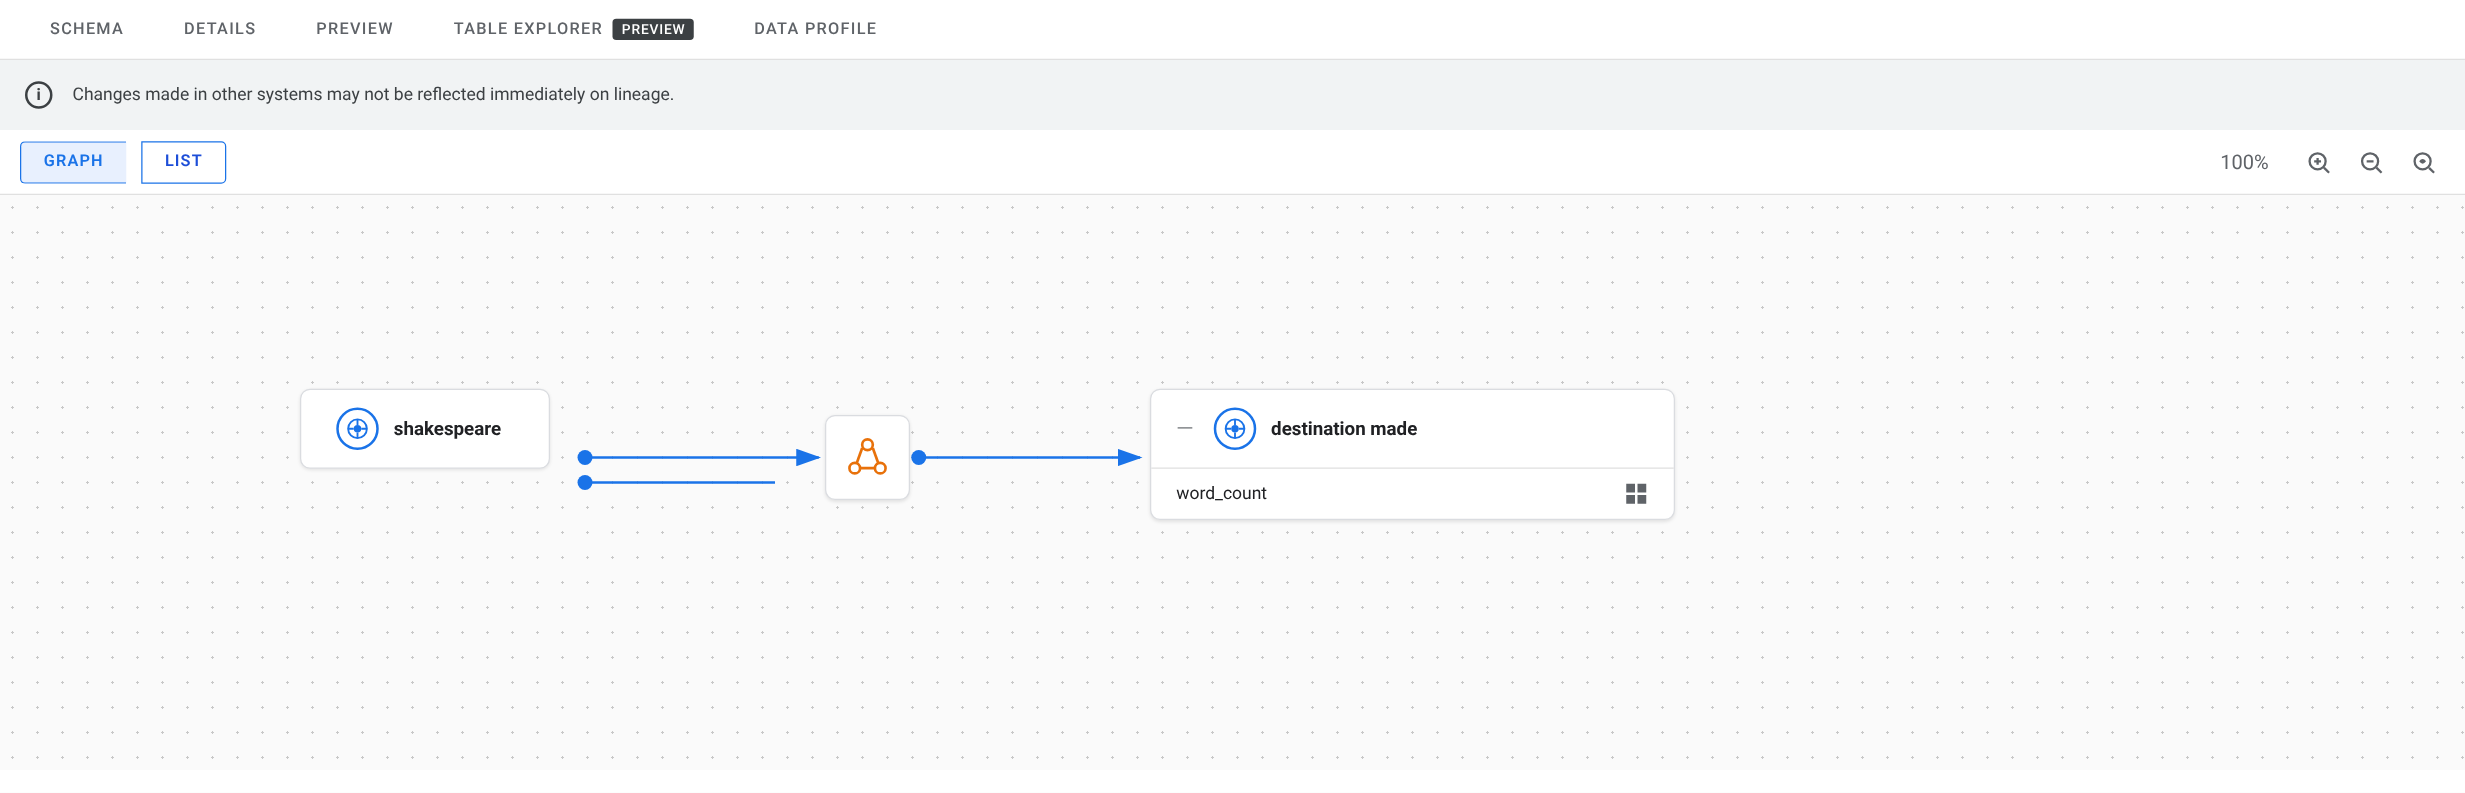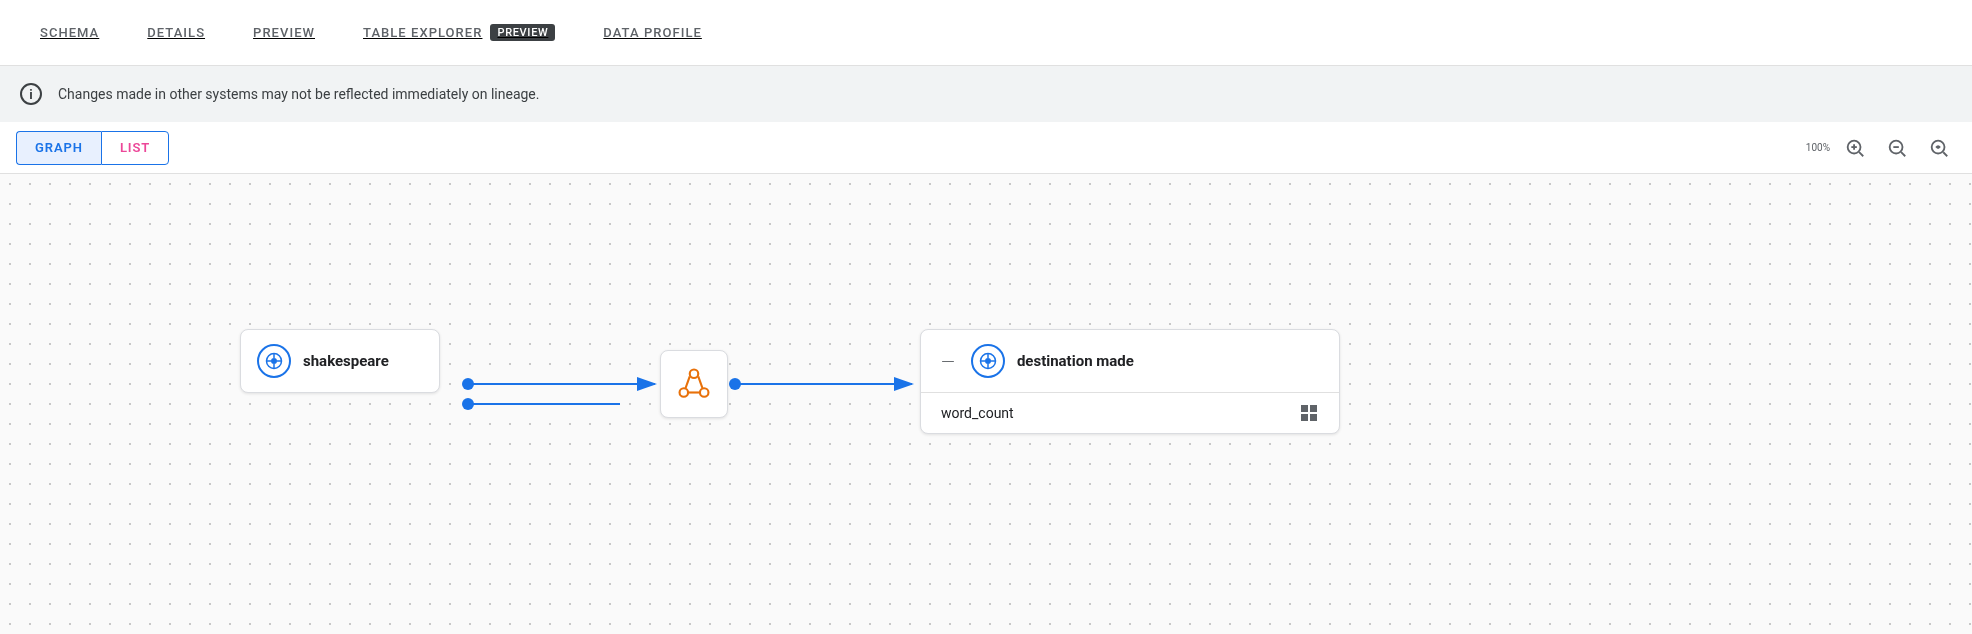--- a/index.html
+++ b/index.html
@@ -3,24 +3,23 @@
   <meta charset="utf-8">
   <style>
     * { margin: 0; padding: 0; box-sizing: border-box; }
     body { font-family: 'Google Sans', Roboto, Arial, sans-serif; background: #fff; width: 1972px; height: 634px; overflow: hidden; }
 
     
     .tab-bar {
       display: flex;
       align-items: center;
       border-bottom: 1px solid #e0e0e0;
-      height: 66px;
+      height: 48px;
       background: #fff;
       padding: 0 16px;
-      text-decoration: underline;
     }
     .tab {
       display: flex;
       align-items: center;
       height: 100%;
       padding: 0 24px;
       font-size: 13px;
       font-weight: 500;
       letter-spacing: 0.08em;
       color: #5f6368;
@@ -80,21 +79,21 @@
 
     
     .toolbar {
       display: flex;
       align-items: center;
       justify-content: space-between;
       padding: 10px 16px;
       border-bottom: 1px solid #e0e0e0;
       height: 52px;
     }
-    .toolbar-left { display: flex; align-items: flex-end; gap: 0; }
+    .toolbar-left { display: flex; align-items: flex-end; gap: 12px; }
     .view-btn {
       display: flex;
       align-items: center;
       justify-content: center;
       height: 34px;
       padding: 0 18px;
       font-size: 13px;
       font-weight: 600;
       letter-spacing: 0.07em;
       cursor: pointer;
@@ -103,31 +102,31 @@
       background: #fff;
     }
     .view-btn.graph {
       border-radius: 4px 0 0 4px;
       background: #e8f0fe;
       color: #1a73e8;
       border-right: none;
     }
     .view-btn.list {
       border-radius: 0 4px 4px 0;
-      color: #ec4899;
+      color: #1d4ed8;
       background: #fff;
     }
     .toolbar-right {
       display: flex;
       align-items: center;
       gap: 8px;
       font-size: 14px;
       color: #5f6368;
     }
-    .zoom-label { margin-right: 0; font-size: 10px; }
+    .zoom-label { margin-right: 15px; font-size: 16px; }
     .zoom-btn {
       width: 34px; height: 34px;
       display: flex; align-items: center; justify-content: center;
       cursor: pointer;
       border-radius: 50%;
       color: #5f6368;
       font-size: 18px;
     }
 
     
@@ -151,21 +150,21 @@
     .node-shakespeare {
       position: absolute;
       top: 50%;
       left: 240px;
       transform: translateY(-50%);
       background: #fff;
       border: 1.5px solid #dadce0;
       border-radius: 8px;
       display: flex;
       align-items: center;
-      padding: 14px 16px;
+      padding: 14px 28px;
       gap: 12px;
       box-shadow: 0 1px 3px rgba(0,0,0,0.1);
       min-width: 200px;
     }
     .node-icon-circle {
       width: 34px; height: 34px;
       border-radius: 50%;
       border: 2px solid #1a73e8;
       display: flex; align-items: center; justify-content: center;
       flex-shrink: 0;

